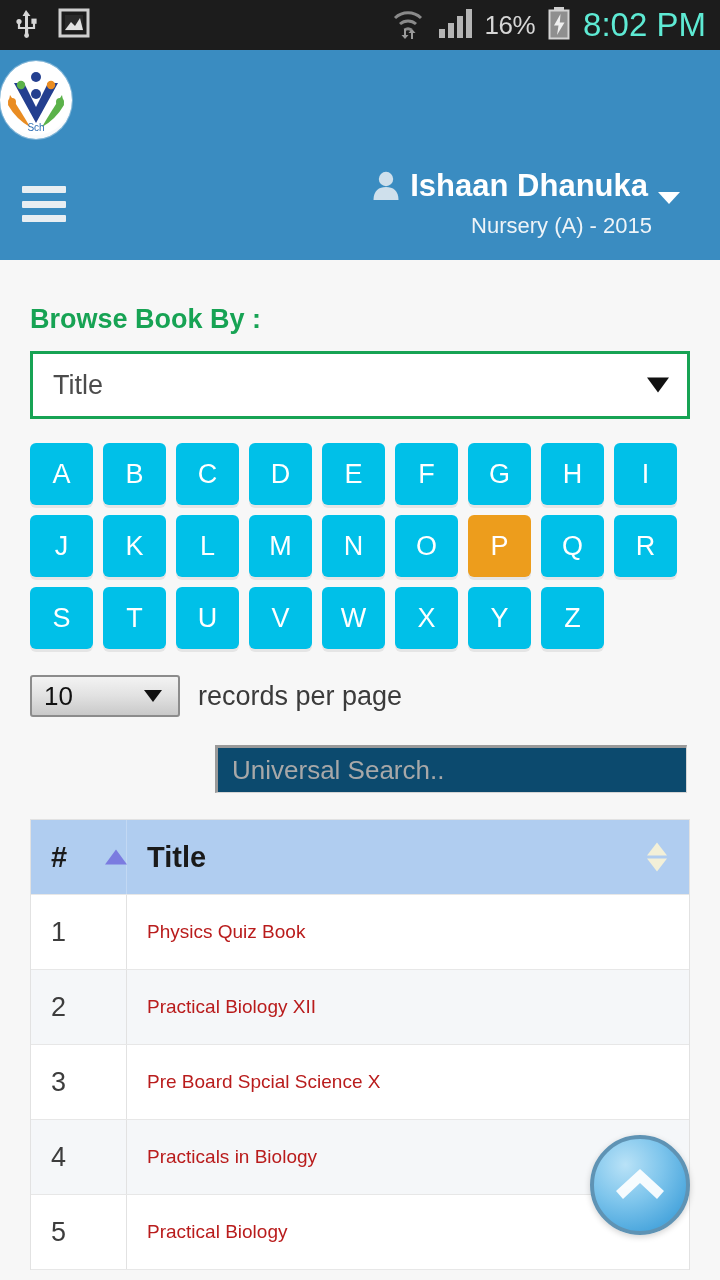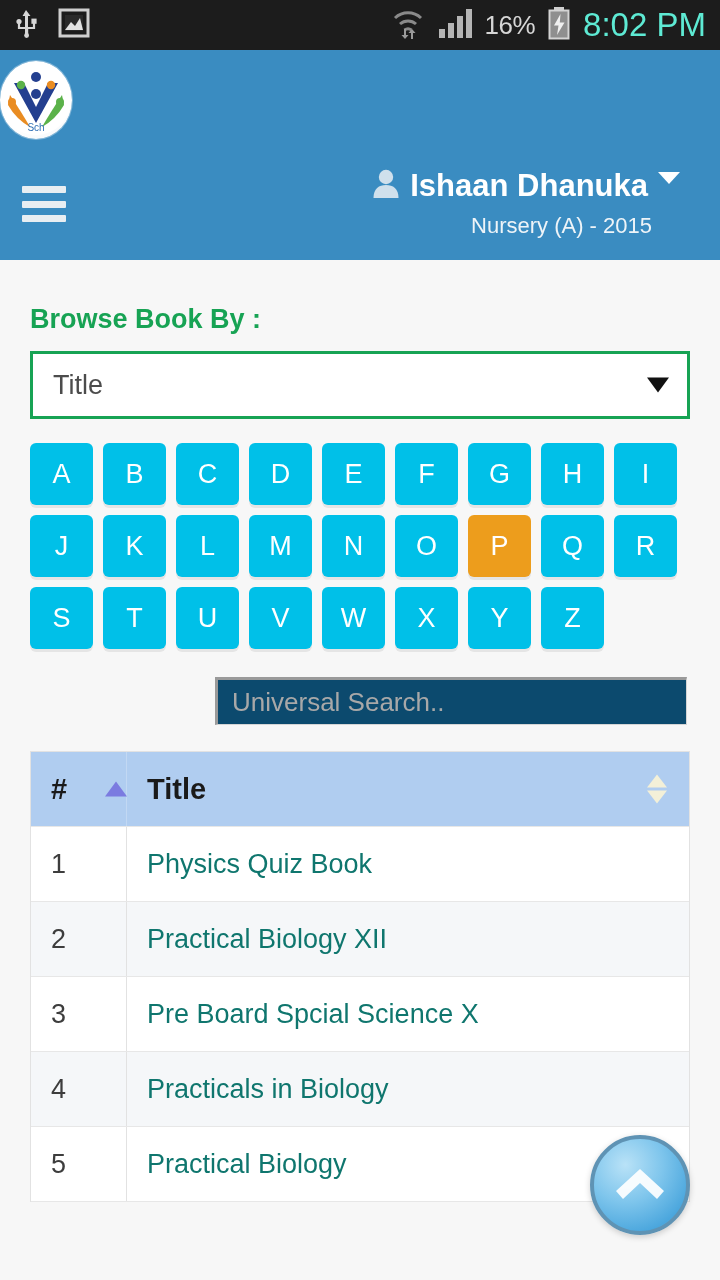--- a/index.html
+++ b/index.html
@@ -34,21 +34,21 @@
   .app-title { font-size: 44px; color: #ffffff; font-family: "Liberation Serif", serif; letter-spacing: .5px; }
 
   
   .userbar { height: 110px; background: #3a8cc1; position: relative; }
   .hamburger {
     position: absolute; left: 22px; top: 36px; width: 44px; height: 36px;
     display: flex; flex-direction: column; justify-content: space-between;
   }
   .hamburger span { display: block; height: 7px; border-radius: 1px; background: #e8eef2; }
   .user-wrap { position: absolute; right: 40px; top: 18px; text-align: right; }
-  .user-line { display: flex; align-items: flex-start; justify-content: flex-end; gap: 10px; }
+  .user-line { display: flex; align-items: flex-end; justify-content: flex-end; gap: 10px; }
   .user-name { font-size: 31px; color: #ffffff; font-weight: bold; font-family: "Liberation Sans", sans-serif; }
   .caret-down {
     width: 0; height: 0; border-left: 11px solid transparent; border-right: 11px solid transparent;
     border-top: 12px solid #ffffff; margin-top: 4px;
   }
   .user-class { font-size: 22px; color: #eef4f8; margin-top: 9px; margin-right: 28px; }
 
   
   .content { padding: 0 30px; }
   .section-label {
@@ -101,21 +101,21 @@
   .table { margin-top: 26px; border: 1px solid #e2e2e2; border-bottom: none; background: #fff; }
   .trow { display: flex; border-bottom: 1px solid #e7e7e7; }
   .thead { background: #b0cdf0; }
   .thead .cell { color: #1a1a1a; font-weight: bold; font-size: 29px; }
   .cell { display: flex; align-items: center; height: 74px; padding: 0 20px; }
   .c-num { width: 96px; border-right: 1px solid #e2e2e2; position: relative; }
   .thead .c-num { border-right: 1px solid #c2d8f3; }
   .c-title { flex: 1; position: relative; }
   .tbody .cell { height: 74px; }
   .tbody .c-num { color: #3d3d3d; font-size: 27px; }
-  .tbody .c-title { color: #0f766e; font-size: 27px; }
+  .tbody .c-title { color: #b91c1c; font-size: 19px; }
   .tbody .trow.odd { background: #ffffff; }
   .tbody .trow.even { background: #f5f7f9; }
 
   .sort-asc {
     position: absolute; left: 74px; top: 50%; transform: translateY(-50%);
     width: 0; height: 0; border-left: 11px solid transparent; border-right: 11px solid transparent;
     border-bottom: 15px solid #7b7be0;
   }
   .sort-both { position: absolute; right: 22px; top: 50%; transform: translateY(-50%); }
   .sort-both i { display: block; width: 0; height: 0; border-left: 10px solid transparent; border-right: 10px solid transparent; }
@@ -267,20 +267,27 @@
         <div class="alpha-btn">S</div>
         <div class="alpha-btn">T</div>
         <div class="alpha-btn">U</div>
         <div class="alpha-btn">V</div>
         <div class="alpha-btn">W</div>
         <div class="alpha-btn">X</div>
         <div class="alpha-btn">Y</div>
         <div class="alpha-btn">Z</div>
       </div>
 
+    <div class="len-row">
+      <div class="len-select">
+        <span class="lv">10</span>
+        <span class="larrow"></span>
+      </div>
+      <div class="len-label">records per page</div>
+    </div>
 
     <div class="search-row">
       <div class="search-box">
         <span class="ph">Universal Search..</span>
       </div>
     </div>
 
     <div class="table">
       <div class="trow thead">
         <div class="cell c-num">

